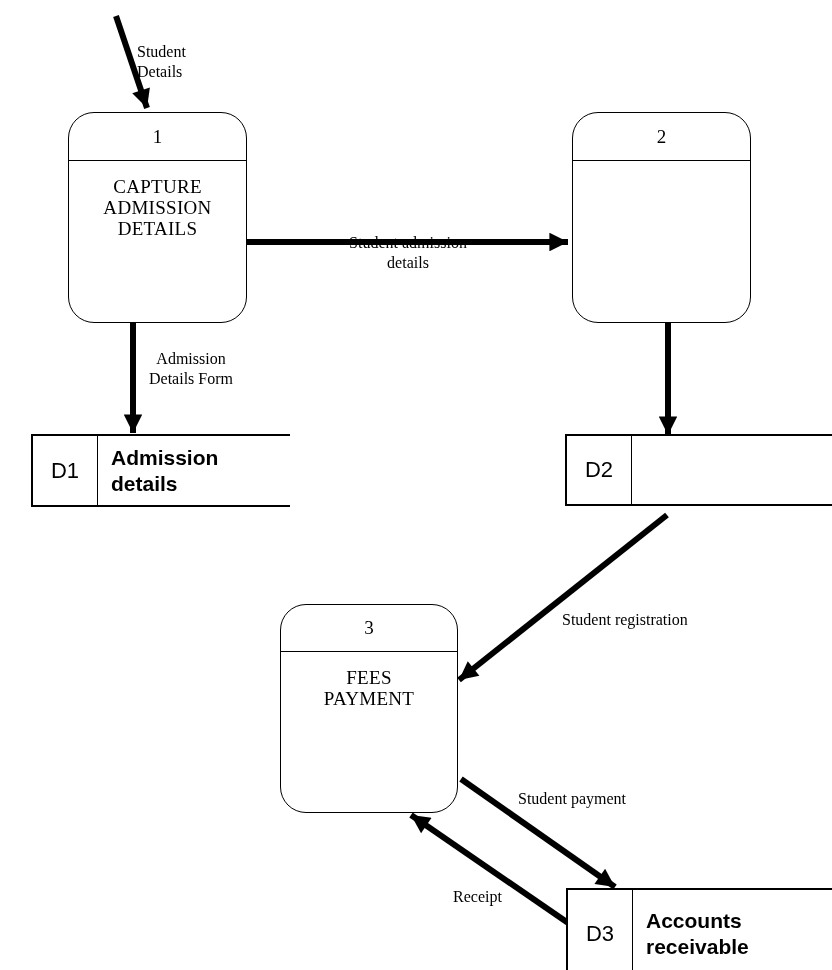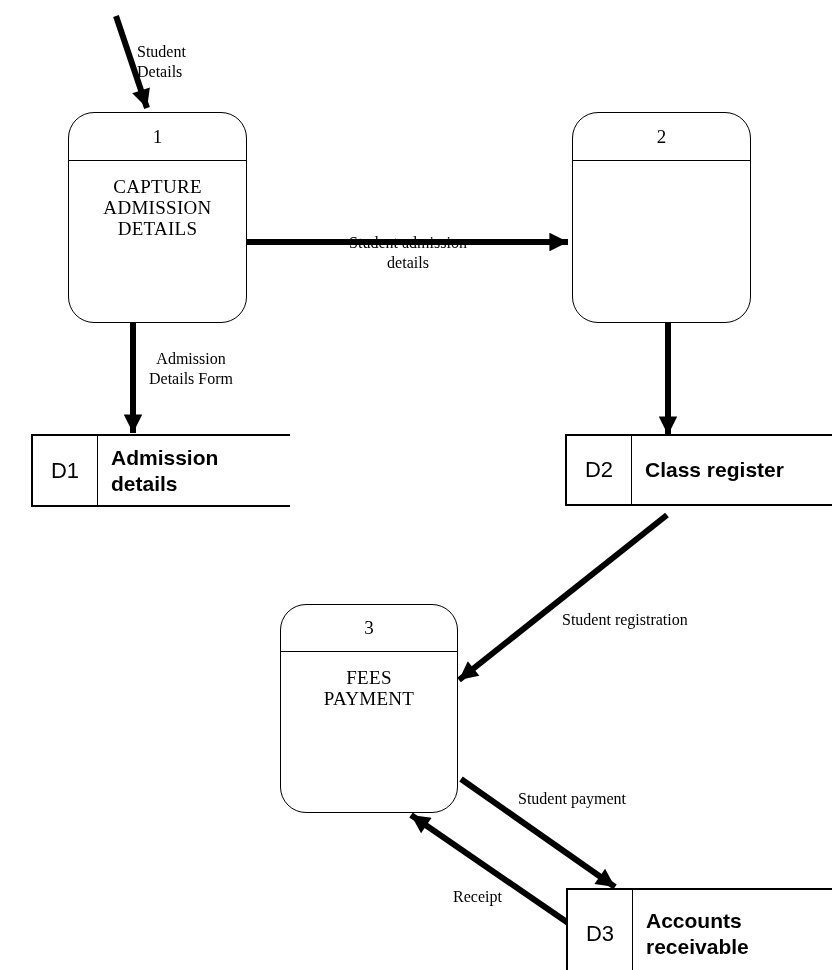--- a/index.html
+++ b/index.html
@@ -129,21 +129,20 @@
   </div>
 
   <div class="datastore" style="left:31px; top:434px; width:259px; height:73px;">
     <div class="dsid">D1</div>
     <div class="dsname">Admission
 details</div>
   </div>
 
   <div class="datastore" style="left:565px; top:434px; width:267px; height:72px;">
     <div class="dsid">D2</div>
-    <div class="dsname">Class register</div>
   </div>
 
   <div class="datastore" style="left:566px; top:888px; width:266px; height:92px;">
     <div class="dsid">D3</div>
     <div class="dsname">Accounts
 receivable</div>
   </div>
 
   <div class="flowlabel" style="left:137px; top:42px;">Student
 Details</div>

